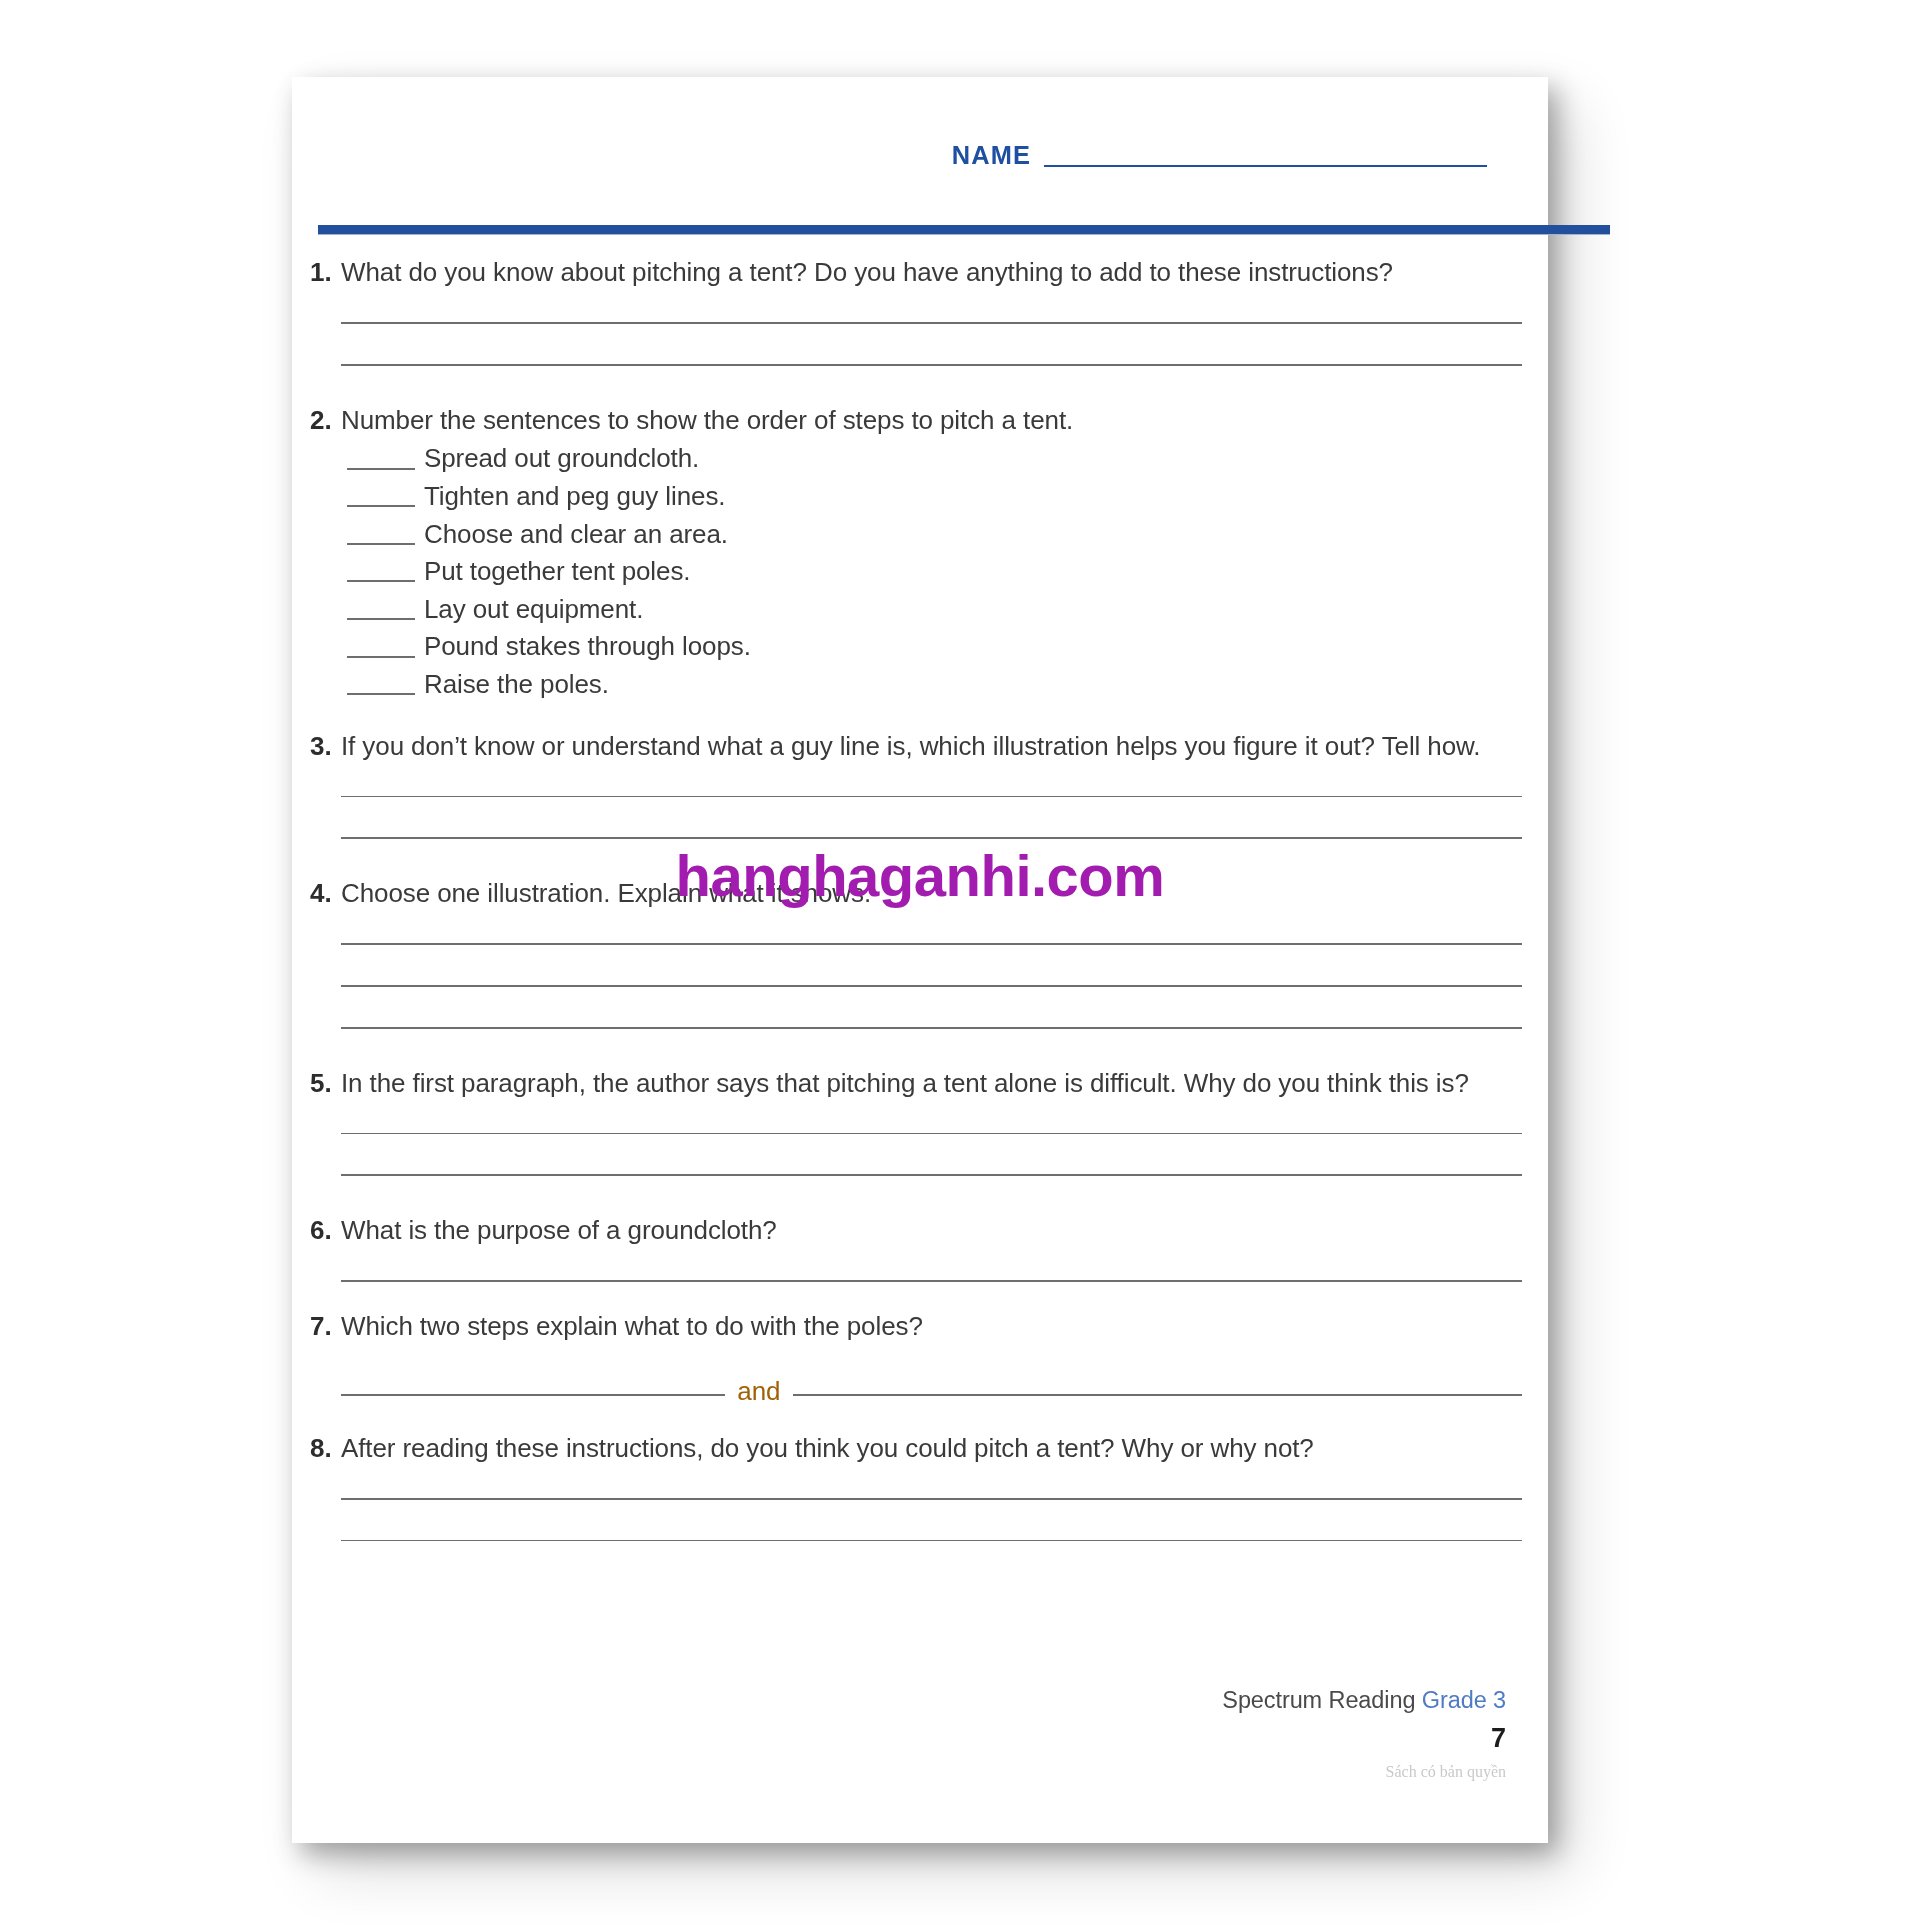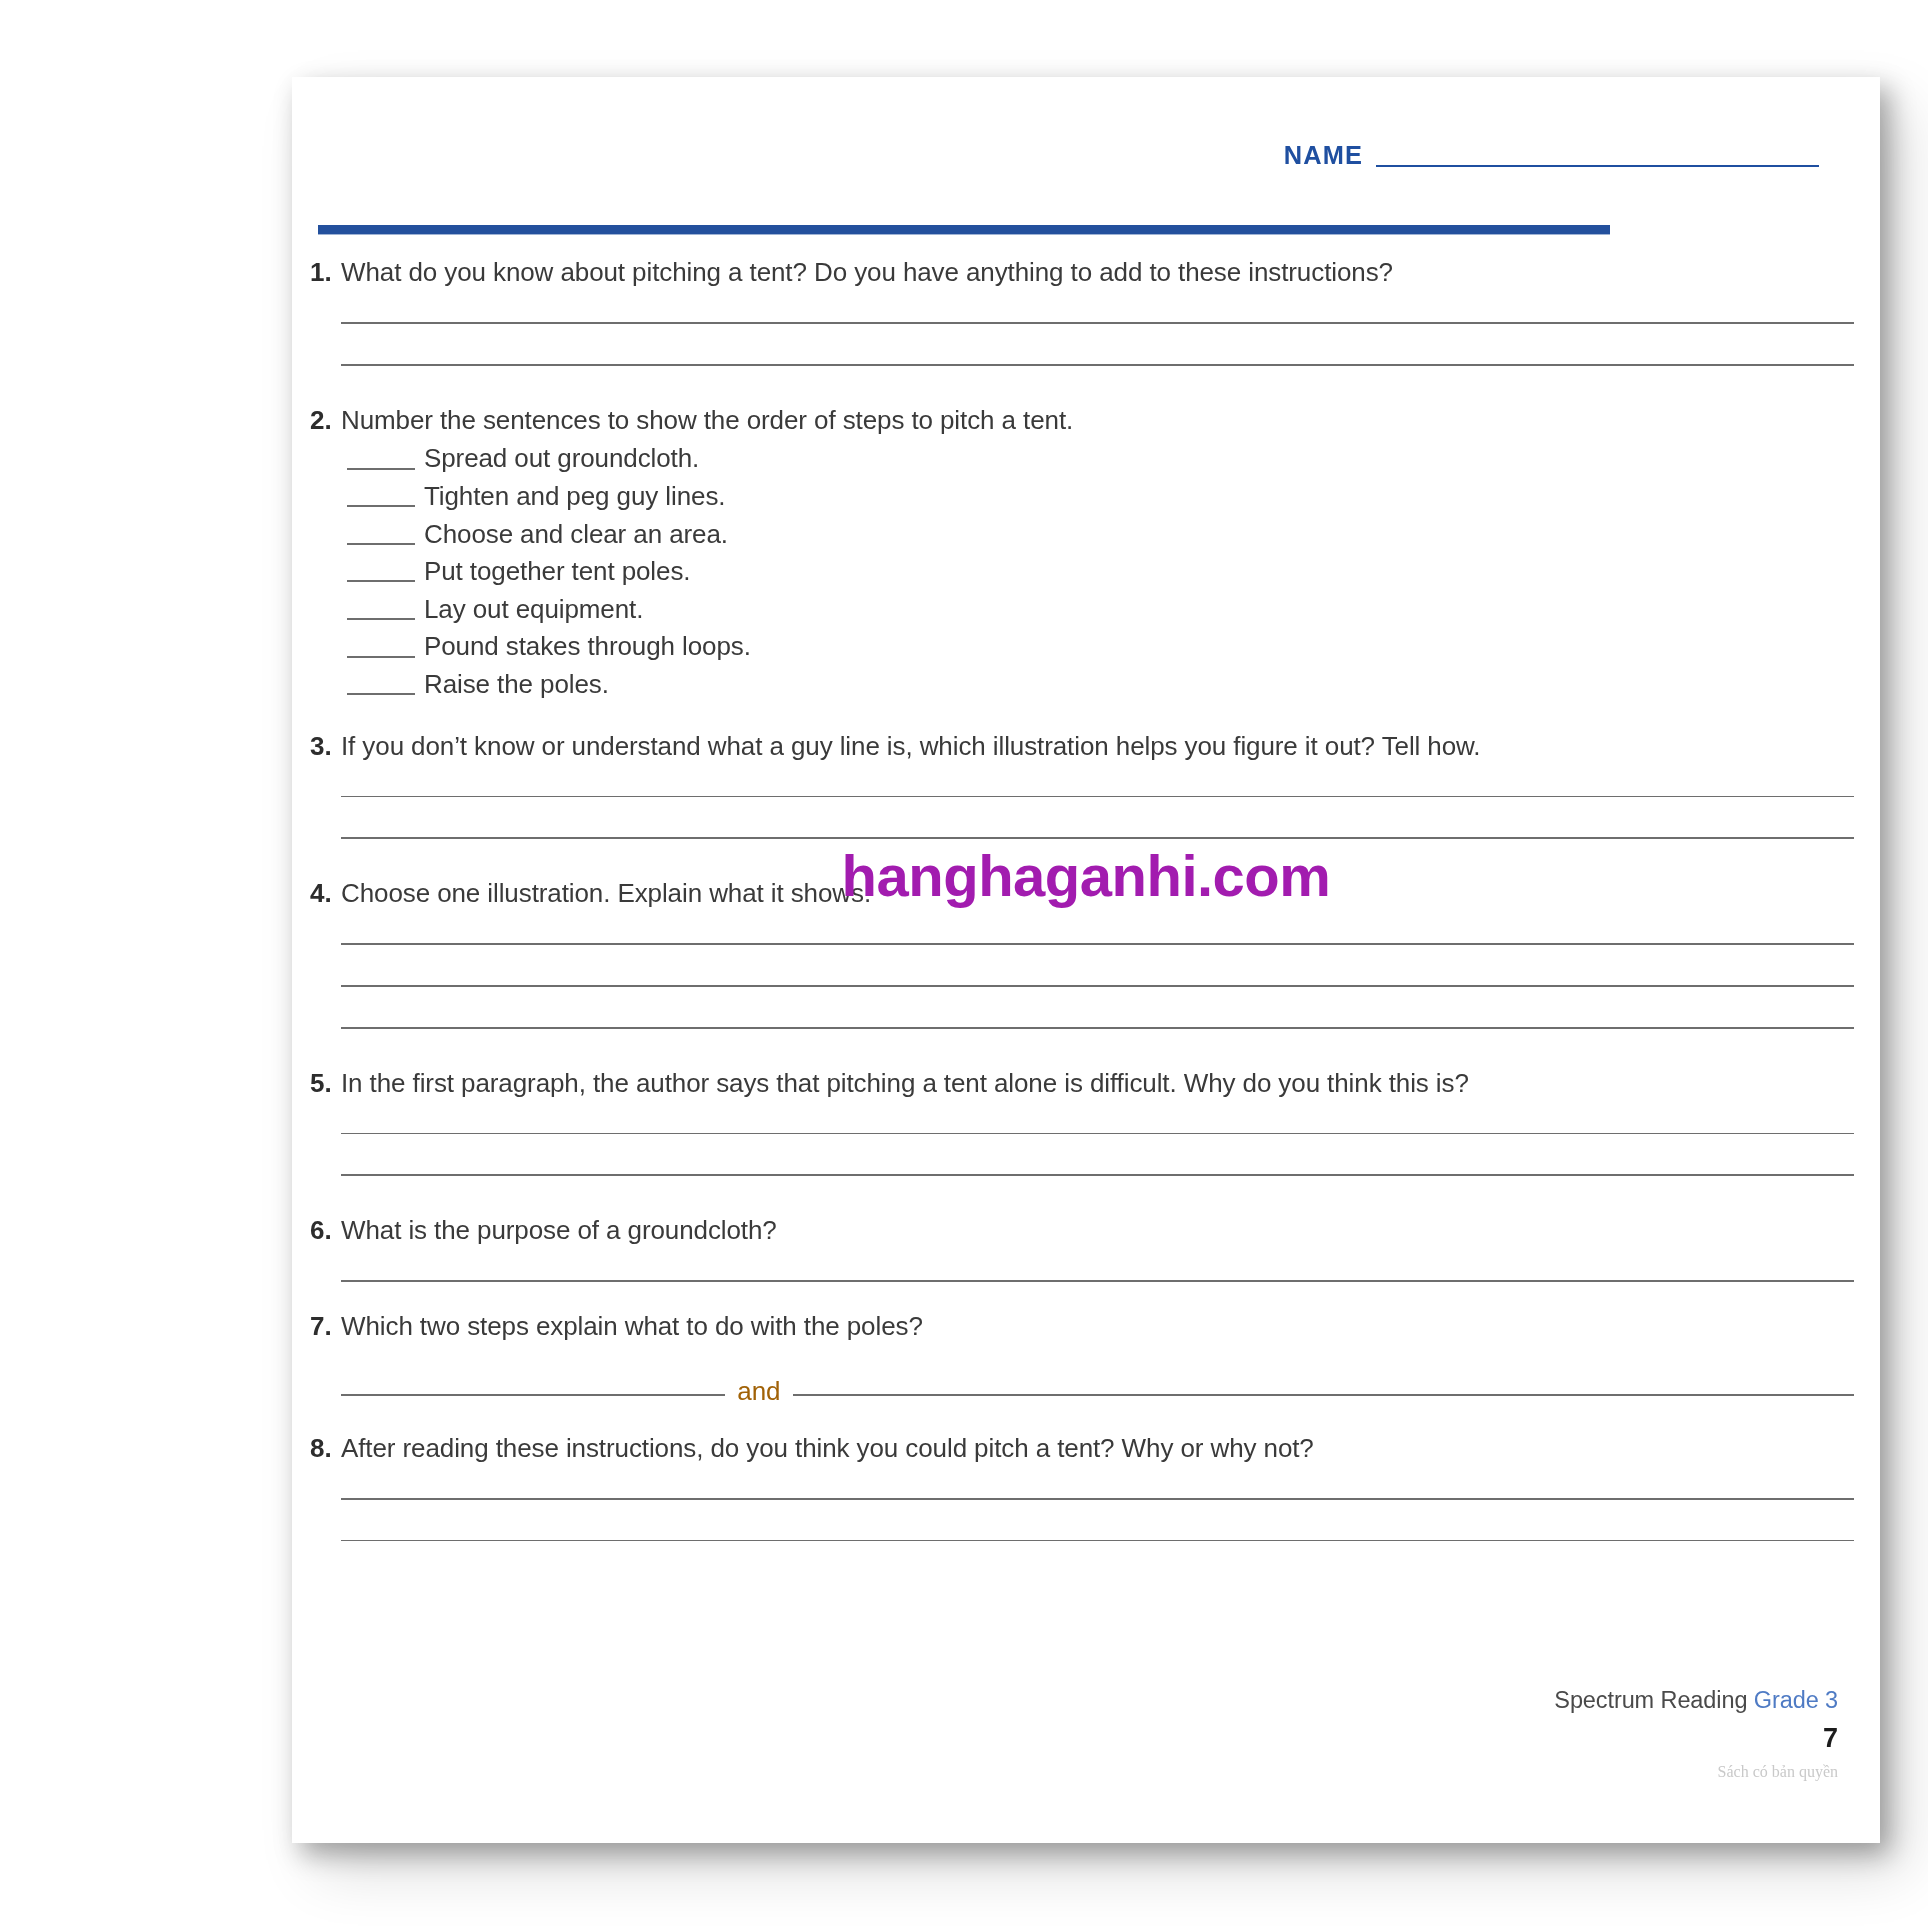--- a/index.html
+++ b/index.html
@@ -17,21 +17,21 @@
     height: 1928px;
     background: #ffffff;
     overflow: hidden;
   }
 
   
   #page-sheet {
     position: absolute;
     left: 292px;
     top: 77px;
-    width: 1588px;
+    width: 1256px;
     height: 1766px;
     background: #ffffff;
     box-shadow:
       9.4px 11.3px 24.5px rgba(0,0,0,0.32),
       24.5px 28px 56px rgba(0,0,0,0.14);
   }
 
   .page-inner {
     position: absolute;
     left: 0; top: 0;

